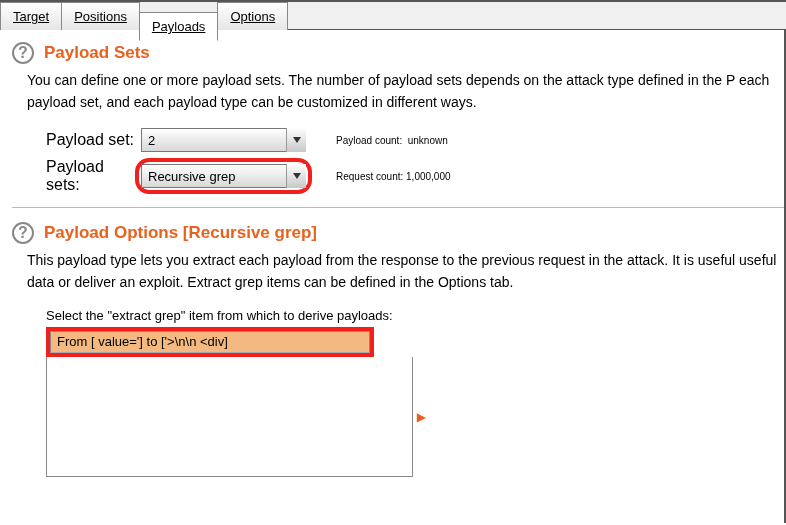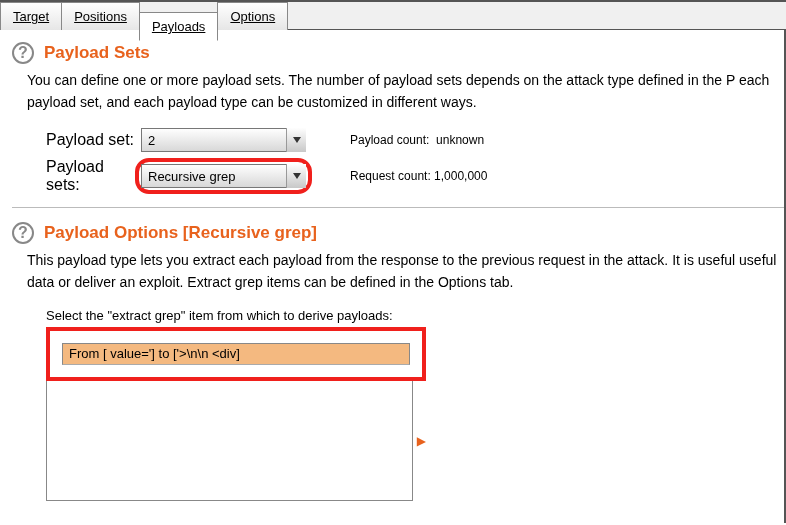--- a/index.html
+++ b/index.html
@@ -111,22 +111,22 @@
     width: 20px;
     border-left: 1px solid #999;
     display: flex;
     align-items: center;
     justify-content: center;
     background: linear-gradient(#fefefe,#c8c8c8);
     pointer-events: none;
   }
   .select-arrow svg { width: 8px; height: 6px; }
   .info-label {
-    margin-left: 44px;
-    font-size: 12px;
+    margin-left: 30px;
+    font-size: 10px;
   }
   .red-box {
     border: 4px solid #f0201c;
     padding: 2px;
     margin: -6px -6px -6px -6px;
     border-radius: 2px;
   }
   .red-box-type {
     display: inline-block;
     border-radius: 14px;
@@ -139,22 +139,22 @@
   .list-label {
     margin-left: 34px;
     margin-bottom: 4px;
     font-size: 13px;
   }
   .extract-table-wrap {
     margin-left: 34px;
   }
   .extract-table-box {
     border: 4px solid #f0201c;
-    width: 380px;
-    padding: 12px;
+    width: 328px;
+    padding: 0;
   }
   .extract-header {
     background: #f4b980;
     border: 1px solid #888;
     border-bottom: 1px solid #aaa;
     height: 22px;
     display: flex;
     align-items: center;
     padding: 0 6px;
     font-size: 13px;

